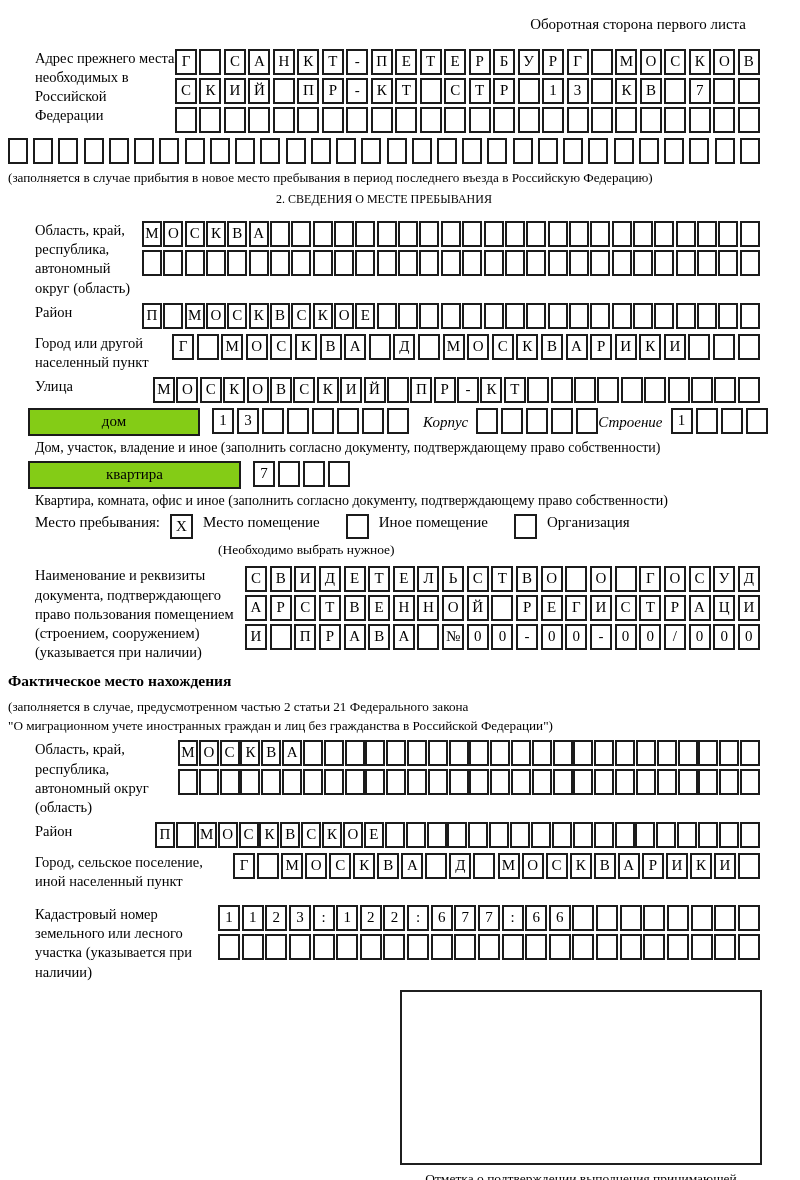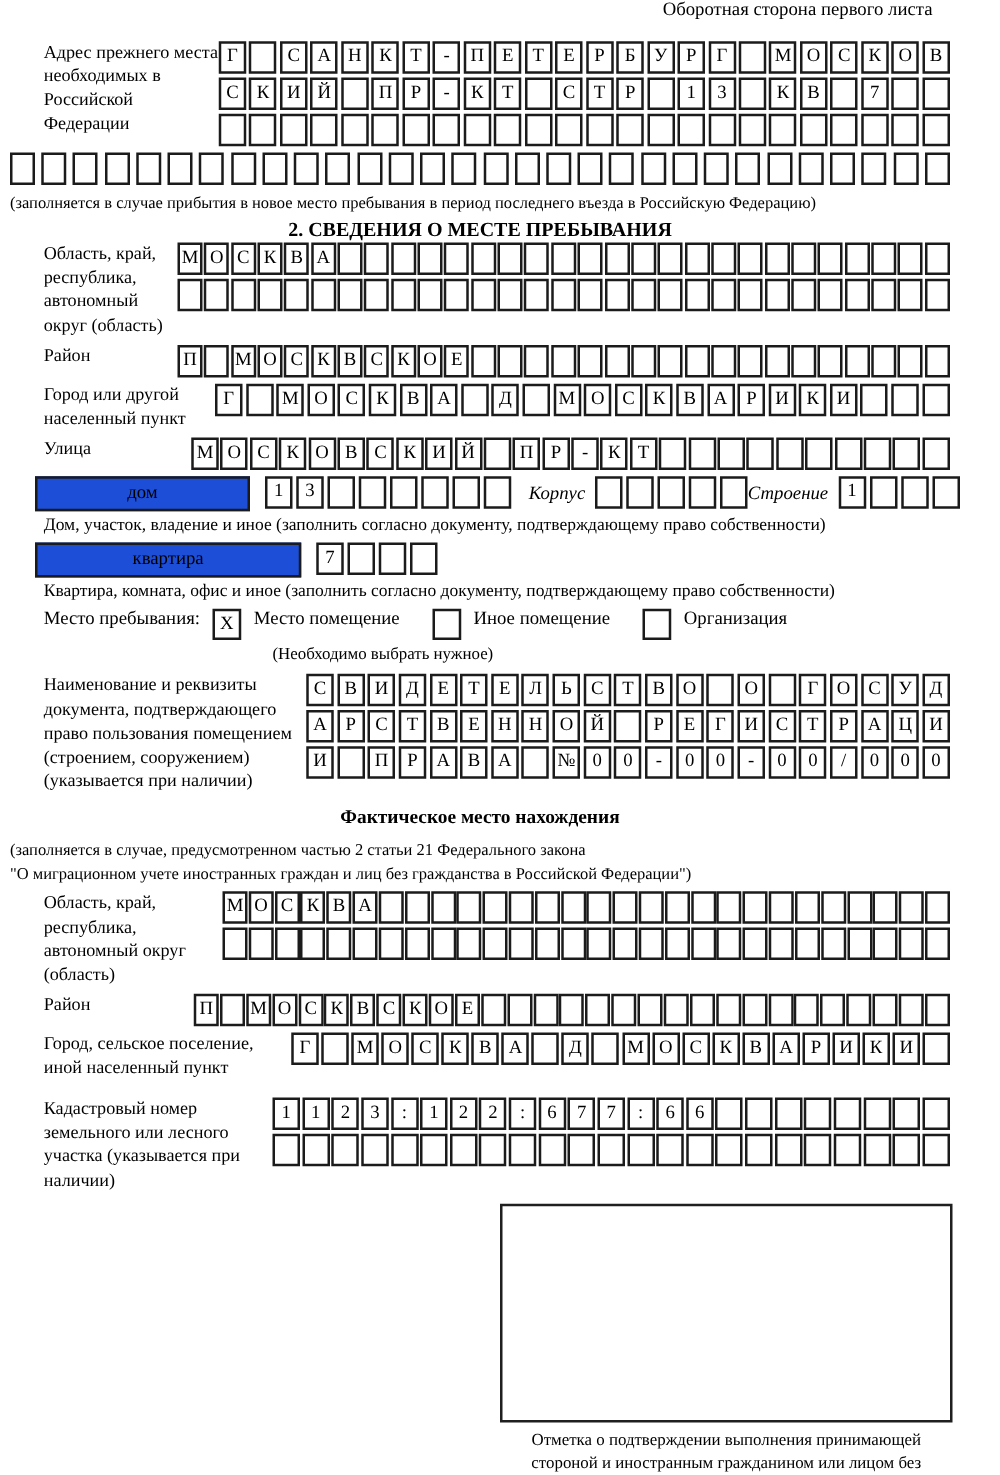--- a/index.html
+++ b/index.html
@@ -2,63 +2,63 @@
 <html><head>
 <meta charset="utf-8">
 <style>
   * { margin:0; padding:0; box-sizing:border-box; }
   html,body { background:#fff; }
   body {
     width:800px; height:1180px;
     font-family:"Liberation Serif","DejaVu Serif",serif;
     color:#000; overflow:hidden;
   }
-  .page { width:800px; height:1052px; padding:0 40px 0 8px; }
+  .page { width:800px; height:1052px; padding:16px 40px 0 8px; }
 
   .top-note { text-align:right; font-size:15px; padding-right:14px; margin-bottom:16px; }
 
   .field { display:flex; align-items:flex-start; margin-bottom:5px; }
   .label { font-size:14.5px; line-height:1.32; padding-left:27px; flex-shrink:0; }
   .w167{width:167px}.w134{width:134px}.w164{width:164px}.w145{width:145px}
   .w237{width:237px}.w170{width:170px}.w147{width:147px}.w225{width:225px}.w210{width:210px}
   .rows { flex:1; display:flex; flex-direction:column; gap:3px; }
   .cells { display:flex; justify-content:space-between; flex:1; }
   .cell {
     width:22px; height:26px; border:2px solid #1b1b1b; background:#fff;
     font-size:15px; line-height:21px; text-align:center; flex-shrink:0;
   }
   .sm .cell { width:20px; }
   .inline-cells { flex:none; justify-content:flex-start; gap:3px; }
 
   .fullrow { margin-bottom:5px; }
   .note { font-size:13.2px; text-align:left; margin-bottom:6px; line-height:1.3; }
-  .heading { font-weight:bold; font-size:16px; text-align:center; margin:4px 0 0 0; }
+  .heading { font-weight:normal; font-size:12px; text-align:center; margin:4px 0 14px 0; }
 
   .houserow { display:flex; align-items:flex-start; margin:2px 0 4px 0; }
   .longbox {
     border:2px solid #1b1b1b; height:28px; display:flex; align-items:center;
-    justify-content:center; font-size:15px; flex-shrink:0; background:#1d4ed8;
+    justify-content:center; font-size:15px; flex-shrink:0; background:#84cc16;
   }
   .hbox { width:172px; margin-left:20px; margin-right:12px; }
   .abox { width:213px; margin-left:20px; margin-right:12px; }
   .inl-label { font-size:15px; line-height:28px; white-space:nowrap;font-style:italic; }
   .ml14 { margin-left:14px; margin-right:8px; }
   .ml18 { margin-right:8px;text-align:right; }
   .rowcaption { font-size:14px; margin:1px 0 5px 27px; }
 
   .stayrow { display:flex; align-items:flex-start; margin:4px 0 2px 0; }
   .stay-label { font-size:15px; padding-left:27px; margin-right:10px; }
   .chk {
     width:23px; height:25px; border:2px solid #1b1b1b; text-align:center;
     font-size:15px; line-height:21px; flex-shrink:0; background:#fff;
   }
   .opt { font-size:15px; margin:0 26px 0 10px; }
   .choosenote { text-align:left; margin:2px 0 8px 210px; font-size:13.5px; }
 
-  .subtitle { font-weight:bold; font-size:15.5px; text-align:center; margin:10px 0 8px 0; }
+  .subtitle { font-weight:bold; font-size:15.5px; margin:10px 0 8px 0; }
   .cnote { margin-bottom:2px; }
 
   .cad { margin-top:14px; }
   .stamp-wrap { margin-left:392px; width:362px; margin-top:8px; }
   .stamp-box { width:362px; height:175px; border:2px solid #1f1f1f; background:#fff; }
   .stamp-caption { font-size:13.5px; text-align:center; line-height:1.35; margin-top:5px; }
 </style>
 </head>
 <body>
 

